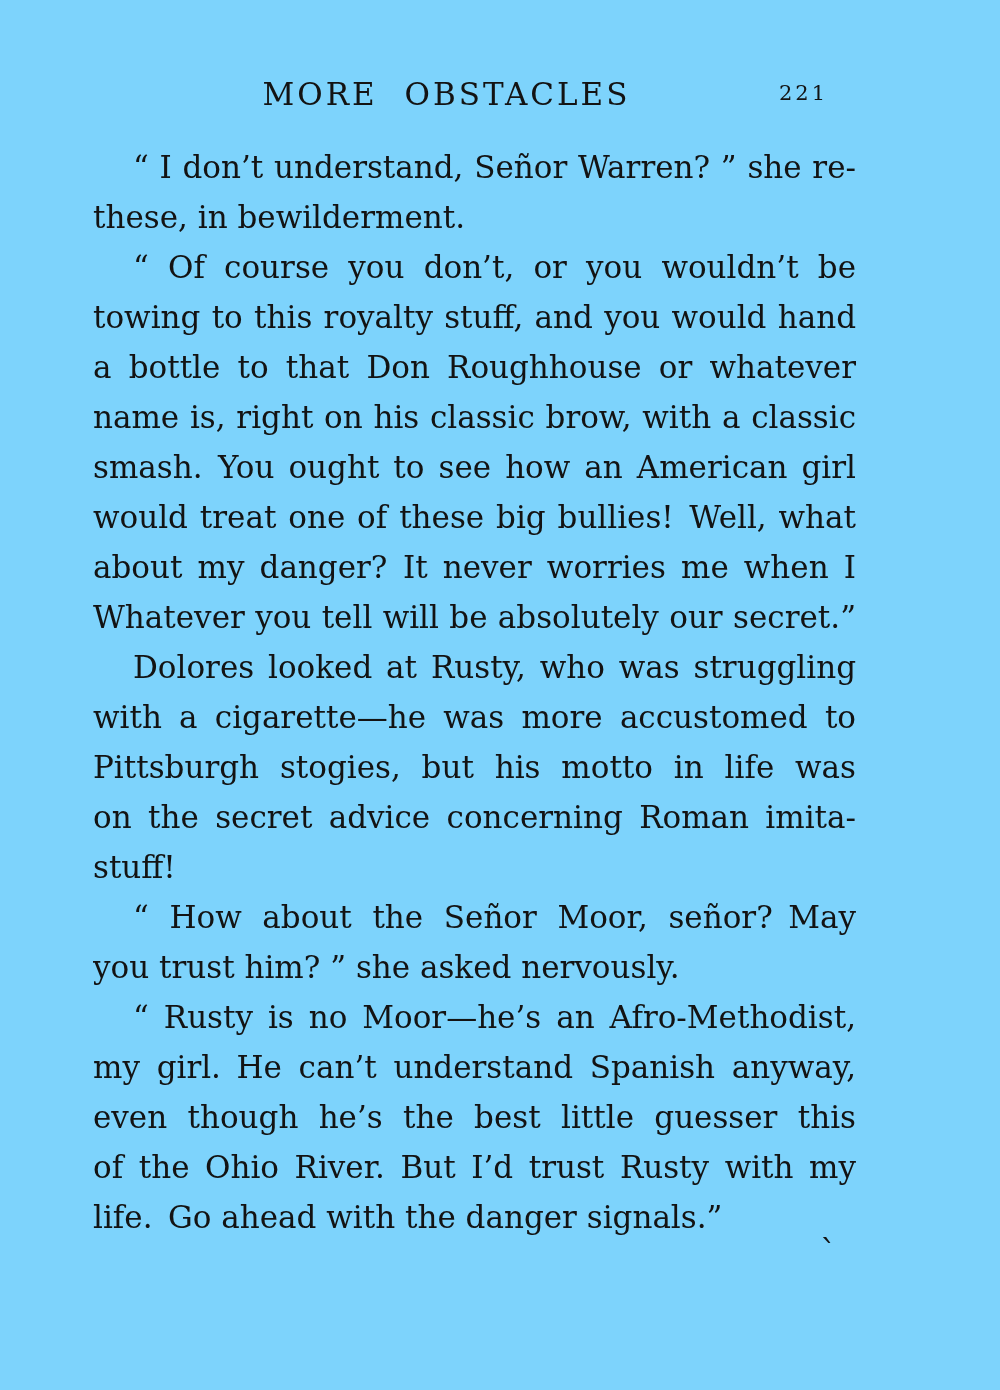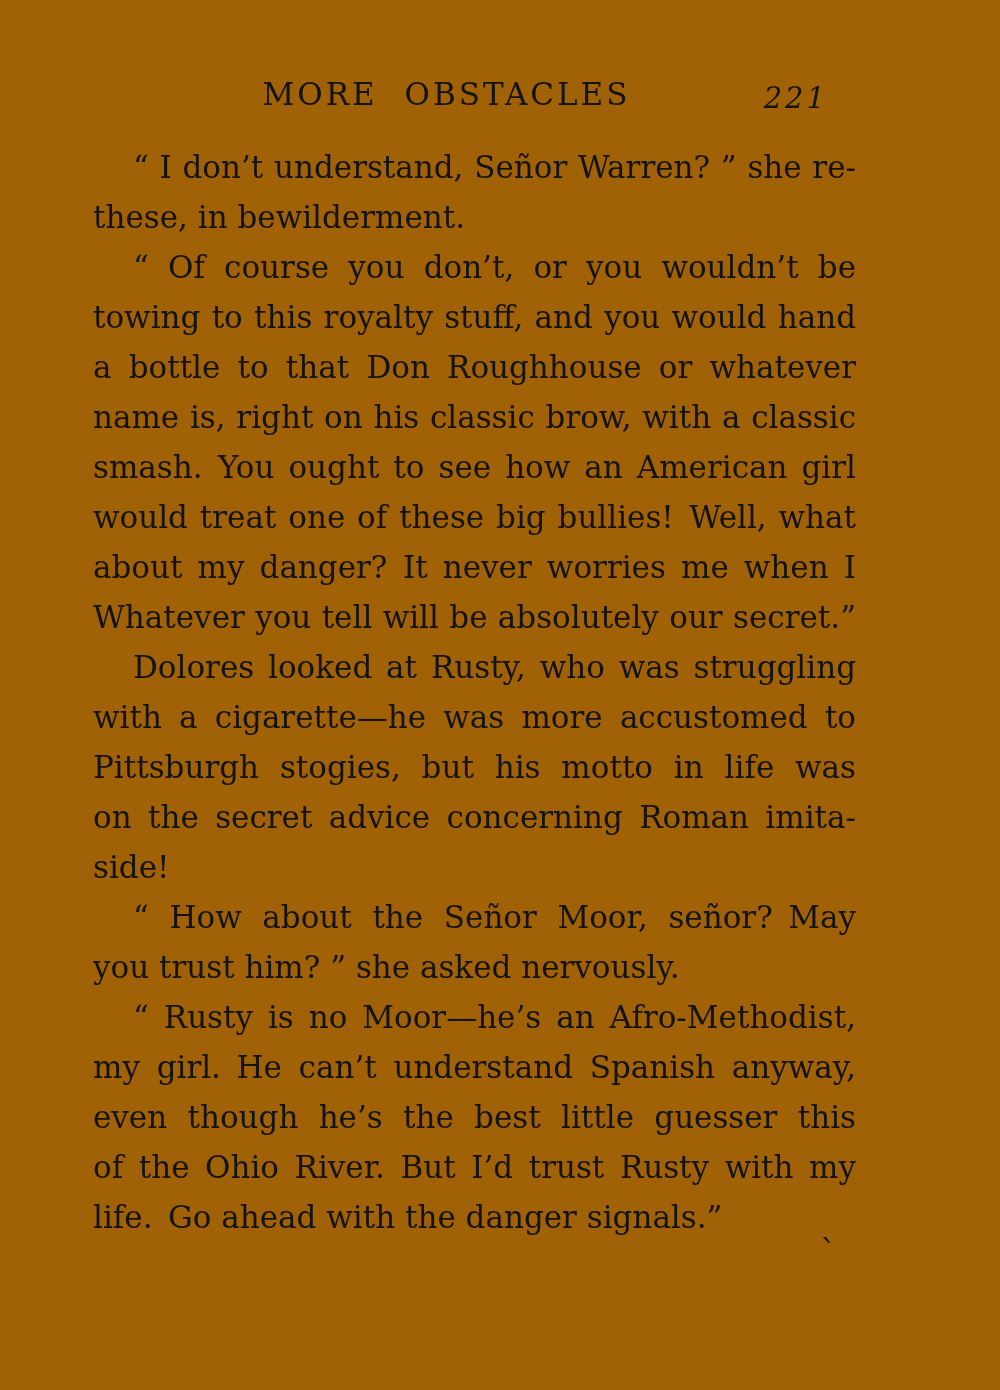--- a/index.html
+++ b/index.html
@@ -4,21 +4,21 @@
 <style>
   html, body {
     margin: 0;
     padding: 0;
     background: #ffffff;
   }
   .page {
     position: relative;
     width: 1000px;
     height: 1390px;
-    background: #a16207;
+    background: #7dd3fc;
     color: #131313;
     font-family: "DejaVu Serif", "Liberation Serif", serif;
     overflow: hidden;
   }
   .running-head {
     position: absolute;
     left: 65px;
     top: 76px;
     width: 763px;
     height: 44px;
@@ -31,23 +31,22 @@
     text-align: center;
     font-size: 31px;
     letter-spacing: 3px;
     word-spacing: 14px;
     white-space: nowrap;
   }
   .page-num {
     position: absolute;
     right: 0;
     top: 5px;
-    font-size: 29px;
+    font-size: 21px;
     letter-spacing: 3px;
-    font-style: italic;
   }
   .text-block {
     position: absolute;
     left: 65px;
     top: 142px;
     width: 763px;
     margin-left: 28px;
   }
   .line {
     height: 50px;
@@ -91,21 +90,21 @@
     <div class="line just">name is, right on his classic brow, with a classic</div>
     <div class="line just">smash. You ought to see how an American girl</div>
     <div class="line just">would treat one of these big bullies! Well, what</div>
     <div class="line just">about my danger? It never worries me when I</div>
     <div class="line just">Whatever you tell will be absolutely our secret.”</div>
 
     <div class="line just indent">Dolores looked at Rusty, who was struggling</div>
     <div class="line just">with a cigarette—he was more accustomed to</div>
     <div class="line just">Pittsburgh stogies, but his motto in life was based</div>
     <div class="line just">on the secret advice concerning Roman imita-</div>
-    <div class="line">side!</div>
+    <div class="line">stuff!</div>
 
     <div class="line just indent">“ How about the Señor Moor, señor? May</div>
     <div class="line">you trust him? ” she asked nervously.</div>
 
     <div class="line just indent">“ Rusty is no Moor—he’s an Afro-Methodist,</div>
     <div class="line just">my girl. He can’t understand Spanish anyway,</div>
     <div class="line just">even though he’s the best little guesser this side</div>
     <div class="line just">of the Ohio River. But I’d trust Rusty with my</div>
     <div class="line">life. Go ahead with the danger signals.”</div>
   </div>

